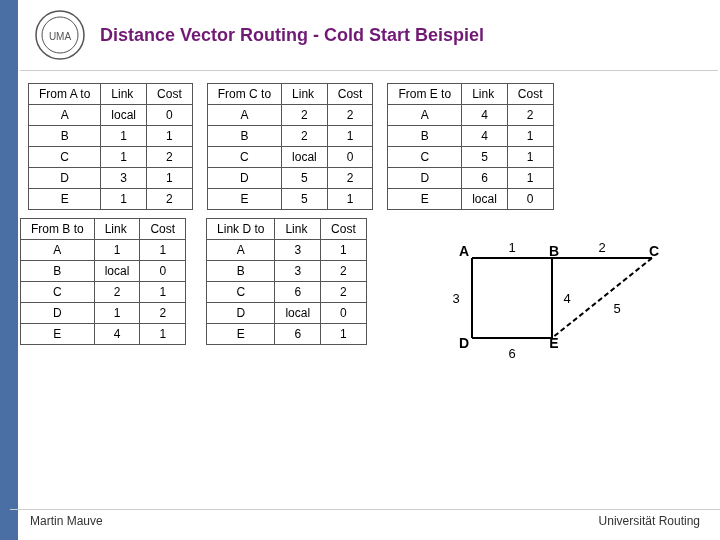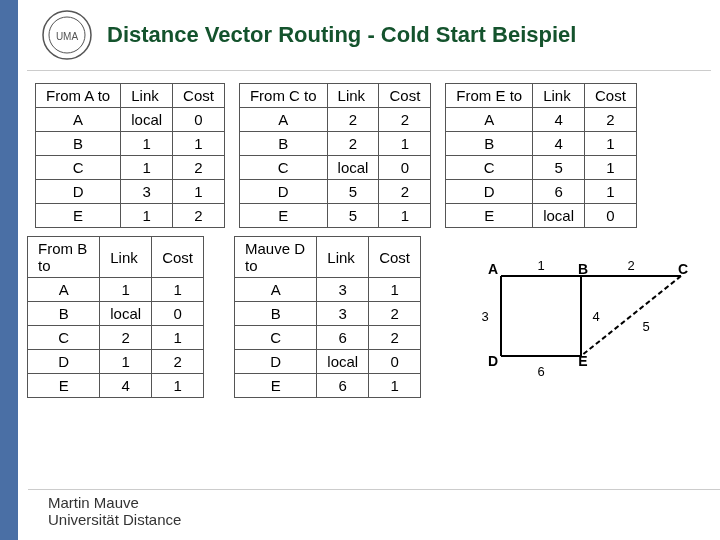--- a/index.html
+++ b/index.html
@@ -17,88 +17,87 @@
       padding: 10px 15px;
       border-bottom: 1px solid #ccc;
     }
     .logo {
       width: 50px;
       height: 50px;
       margin-right: 15px;
       flex-shrink: 0;
     }
     .title {
-      font-size: 22px;
+      font-size: 18px;
       font-weight: bold;
-      color: #14532d;
+      color: #701a75;
     }
     .left-bar {
       position: absolute;
       left: 0;
       top: 0;
       width: 18px;
       height: 540px;
       background: #4a6fa5;
     }
     .main-content {
       margin-left: 18px;
-      padding: 0 9px;
+      padding: 0 2px;
     }
     .tables-area {
       display: flex;
       flex-wrap: wrap;
       gap: 14px;
       padding: 12px 8px 8px 8px;
     }
     table {
       border-collapse: collapse;
-      font-size: 15px;
+      font-size: 12px;
     }
     table th, table td {
       border: 1px solid #555;
       padding: 3px 10px;
       text-align: center;
       min-width: 45px;
     }
     table thead tr th {
       background: #fff;
       font-weight: normal;
       text-align: left;
     }
     table thead tr th:first-child {
       text-align: left;
     }
     table tbody tr td:first-child {
       text-align: center;
     }
     .bottom-row {
       display: flex;
-      gap: 30px;
+      gap: 20px;
       margin-top: 0;
     }
     .diagram-area {
       display: flex;
       align-items: center;
       justify-content: center;
       flex: 1;
       padding: 10px 20px;
       position: relative;
     }
     .footer {
       position: absolute;
       bottom: 8px;
-      left: 28px;
+      left: 10px;
       right: 0;
       display: flex;
       justify-content: space-between;
       padding: 4px 20px;
       border-top: 1px solid #ccc;
-      font-size: 15px;
+      font-size: 12px;
       color: #333;
-      flex-direction: column;
     }
   </style>
 </head>
 <body>
 
 <div class="left-bar"></div>
 
 <div class="main-content">
 
   <div class="header">
@@ -265,21 +264,21 @@
               <td>4</td>
               <td>1</td>
             </tr>
           </tbody>
         </table>
       </div>
       <div>
         <table>
           <thead>
             <tr>
-              <th style="text-align: left;">Mauve D to</th>
+              <th style="text-align: left;">Link D to</th>
               <th>Link</th>
               <th>Cost</th>
             </tr>
           </thead>
           <tbody>
             <tr>
               <td>A</td>
               <td>3</td>
               <td>1</td>
             </tr>
@@ -333,14 +332,14 @@
         <text x="22" y="120" text-anchor="middle" font-size="14" font-family="Arial" font-weight="bold">D</text>
         <text x="112" y="120" text-anchor="middle" font-size="14" font-family="Arial" font-weight="bold">E</text>
       </svg>
     </div>
   </div>
 
 </div>
 
 <div class="footer">
   <span>Martin Mauve</span>
-  <span>Universität Distance</span>
+  <span>Universität Routing</span>
 </div>
 
 </body></html>

